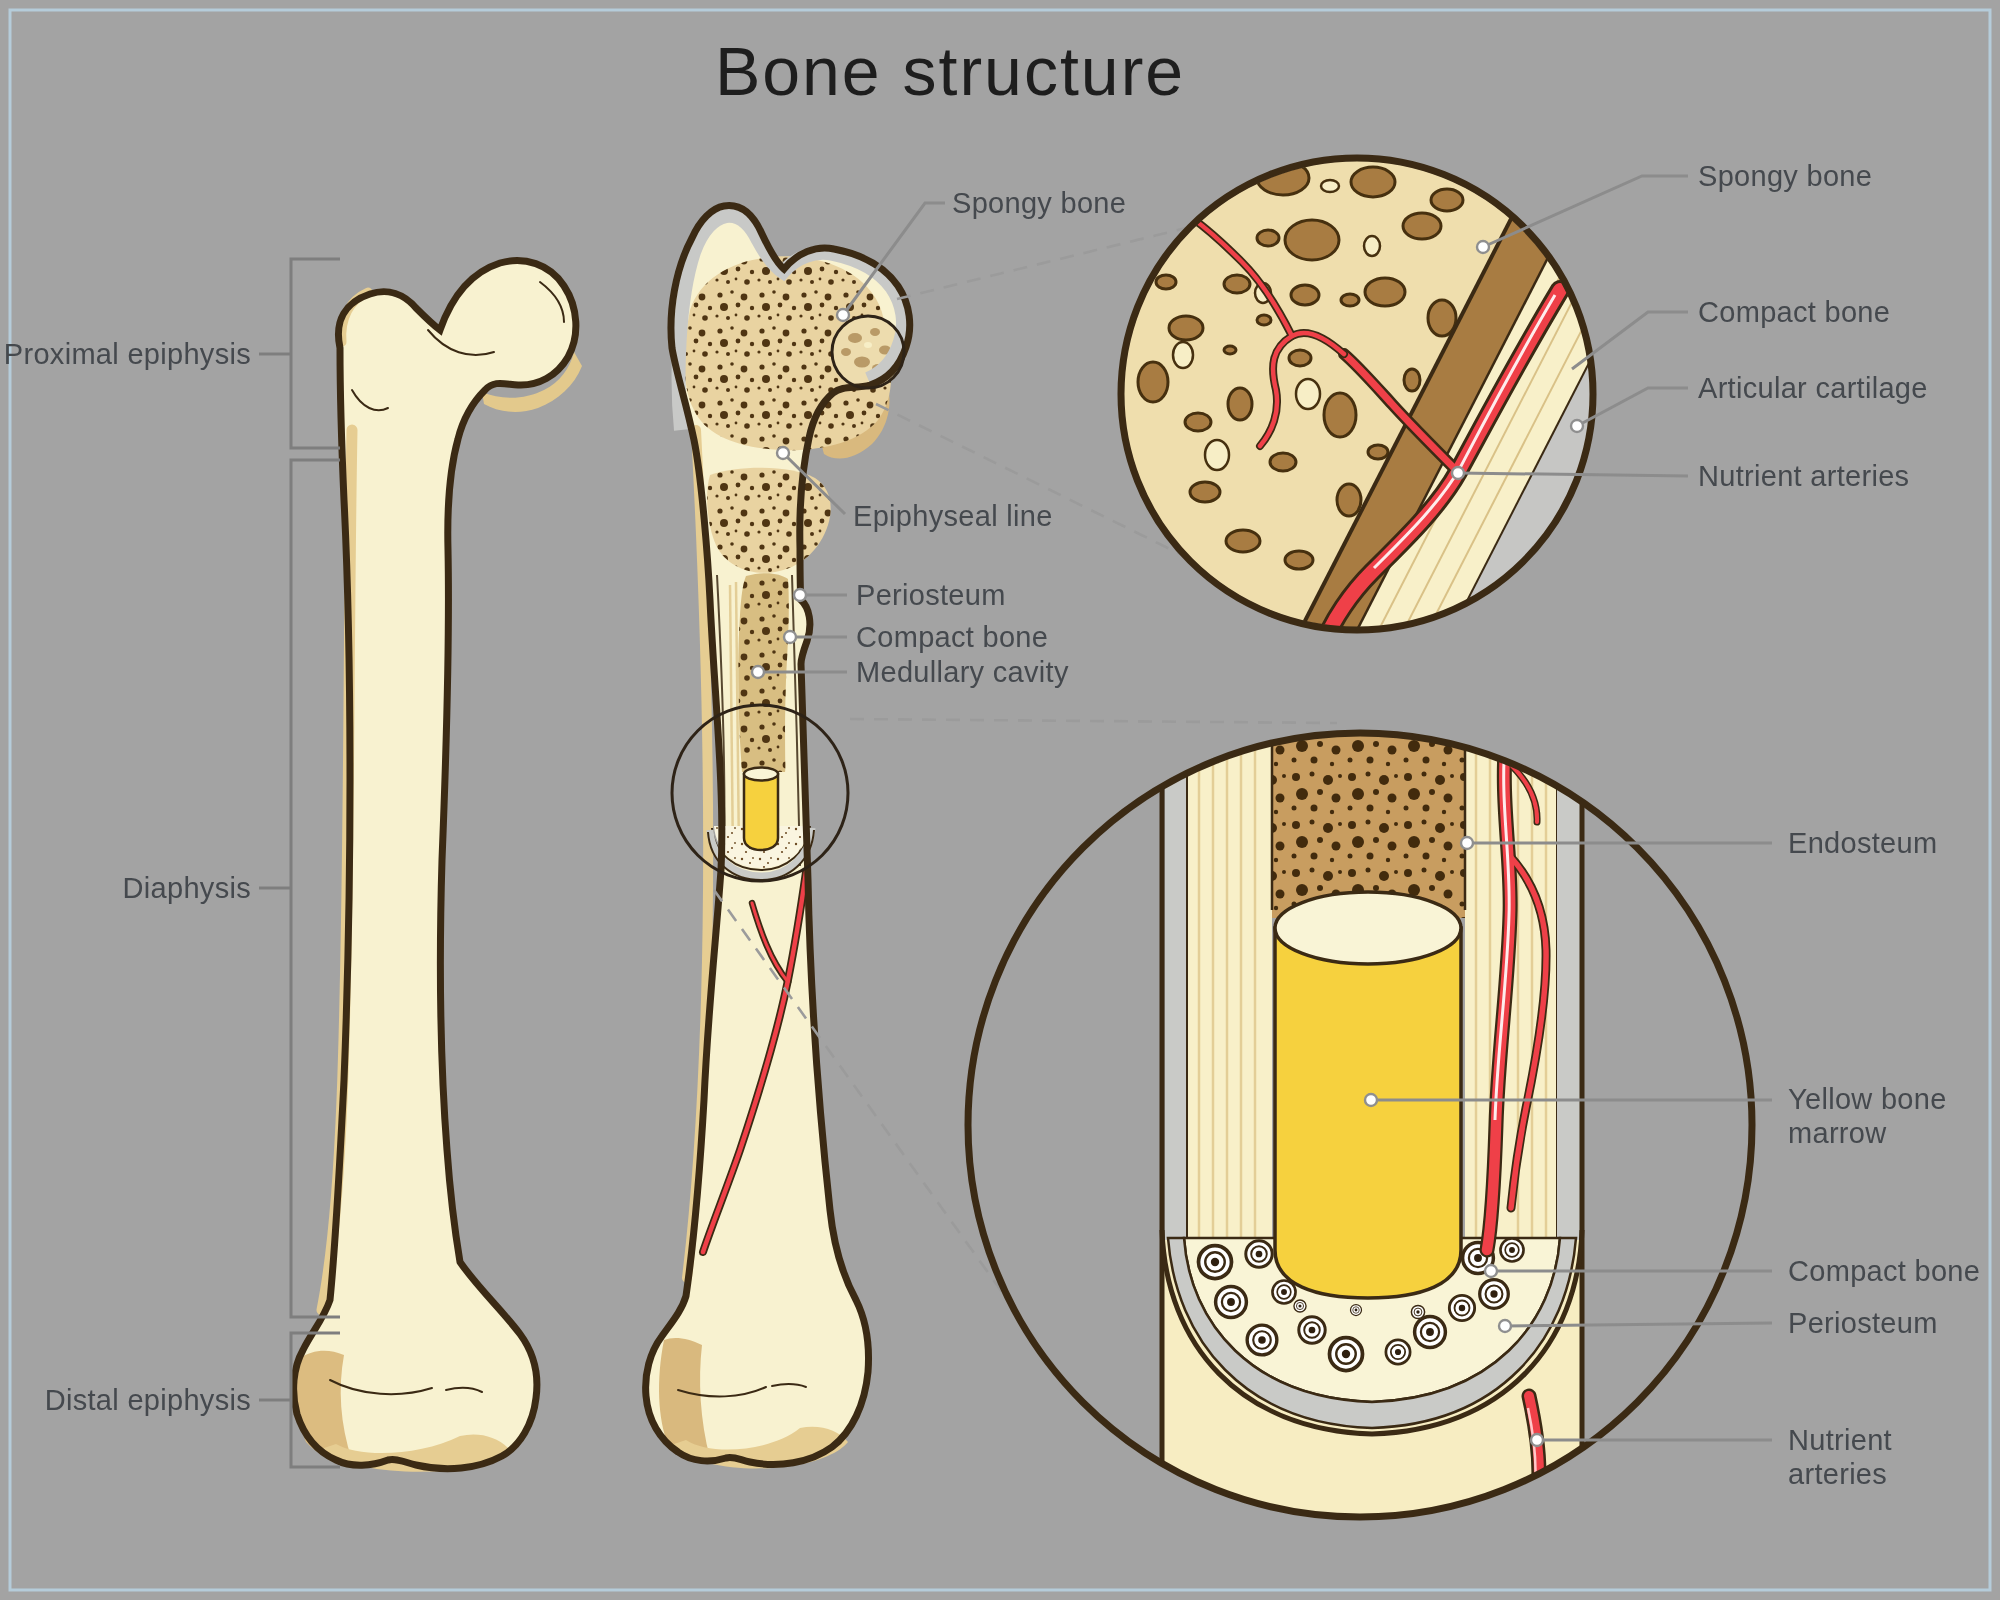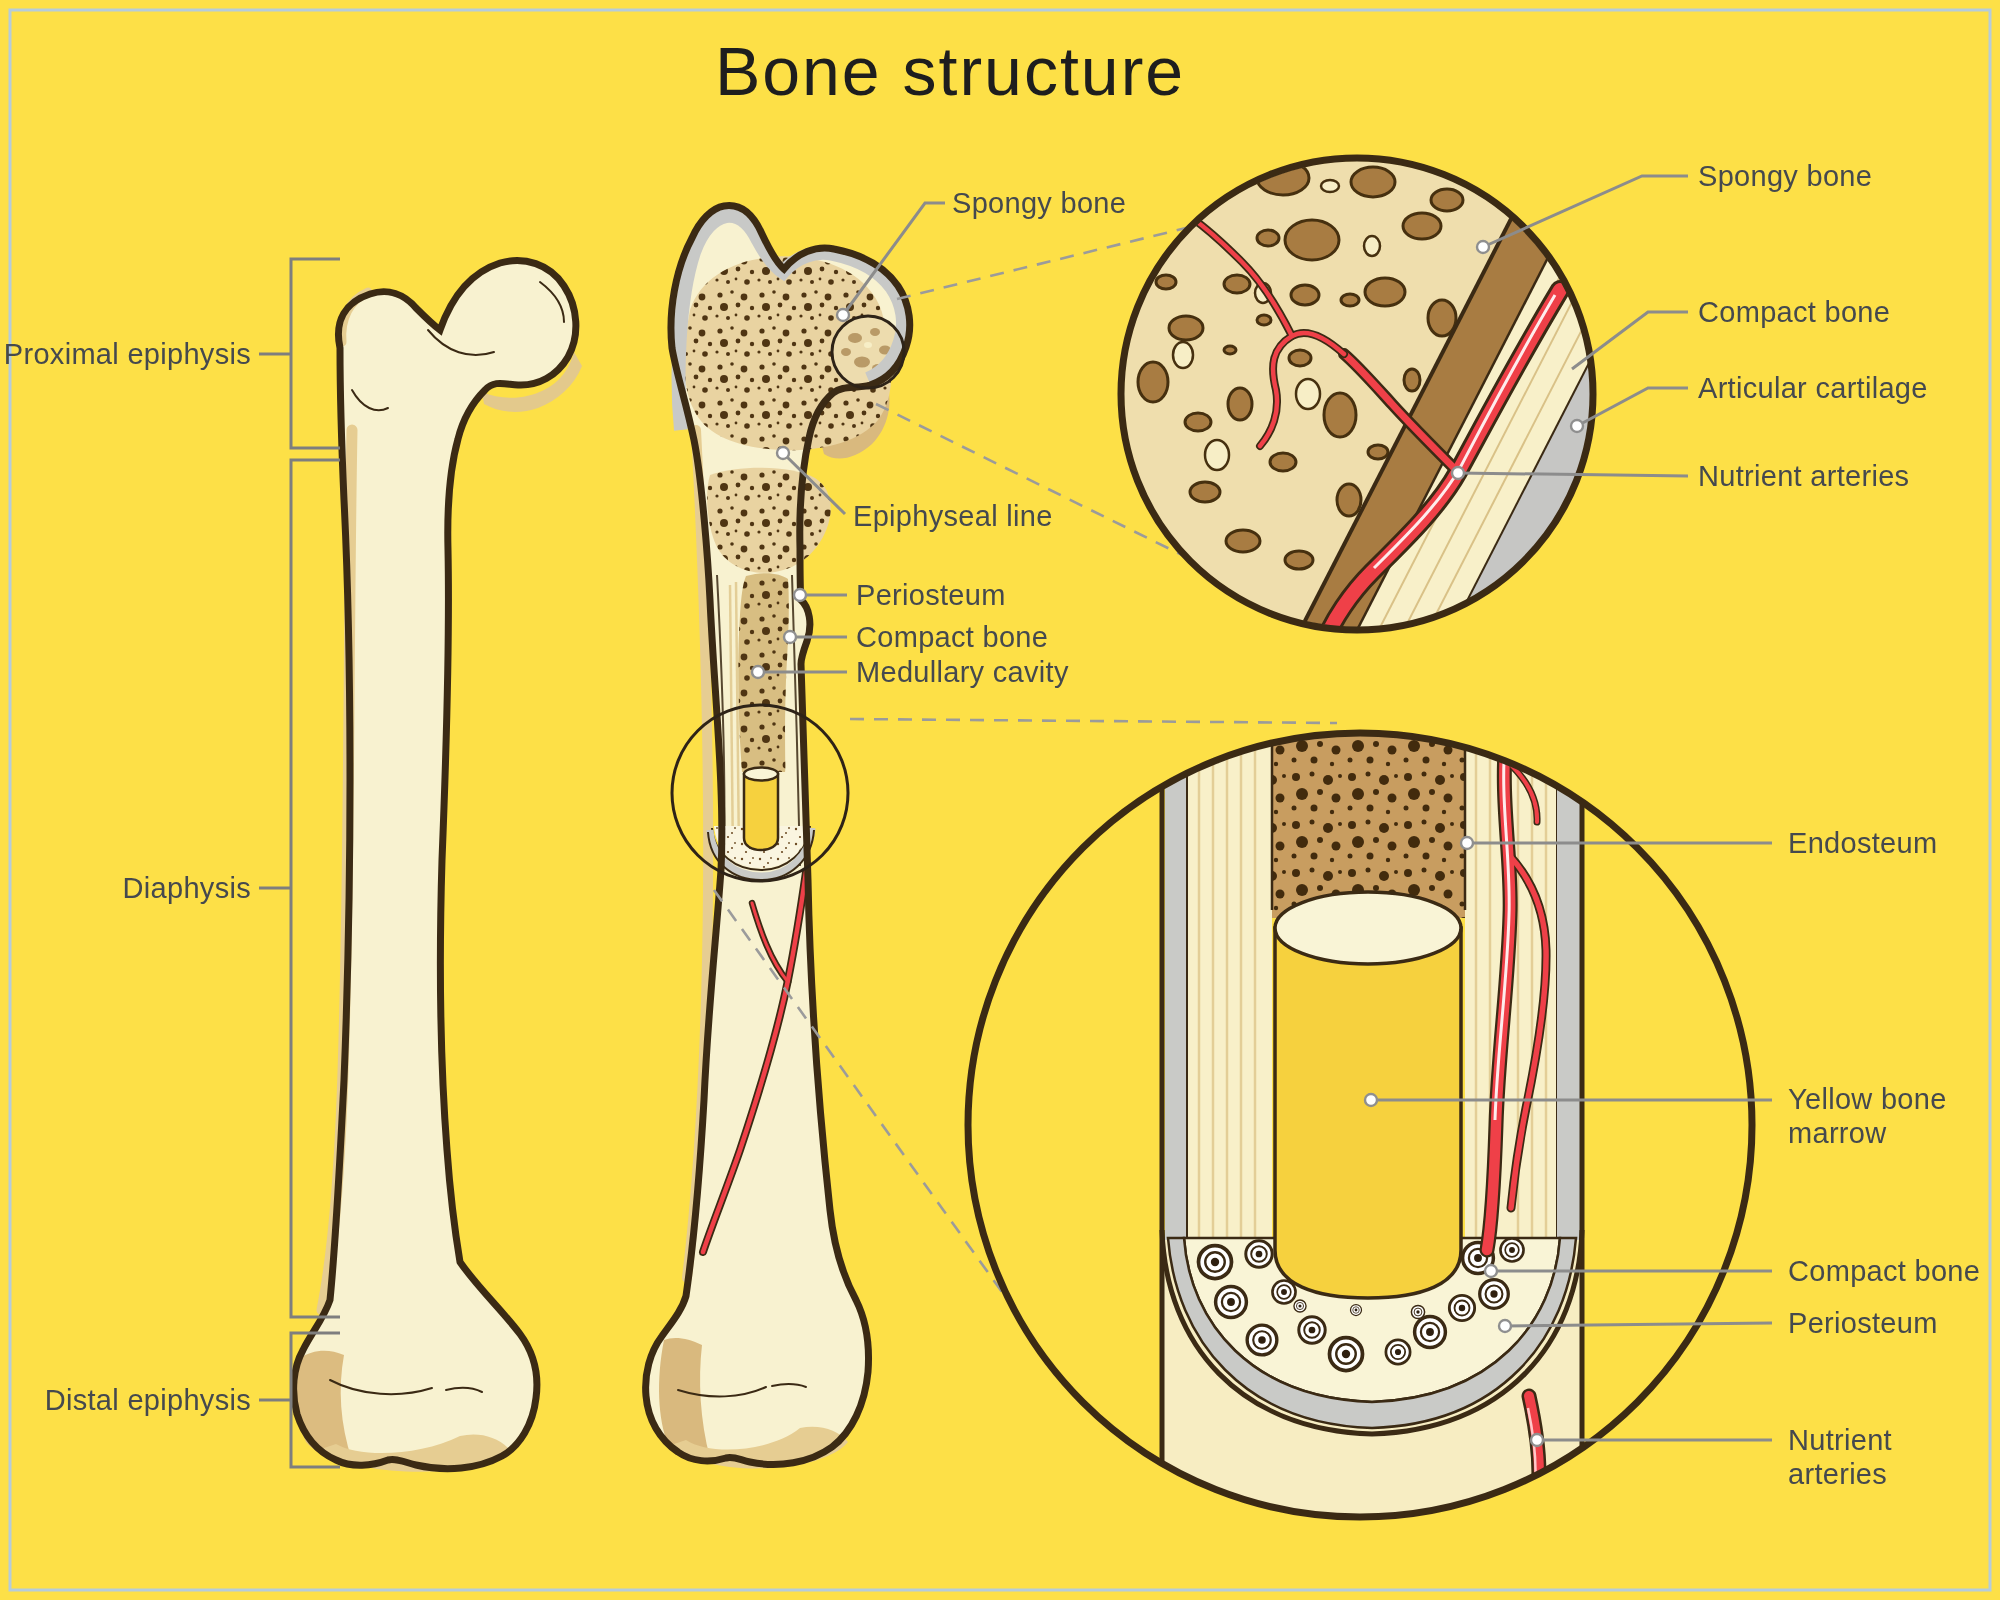--- a/index.html
+++ b/index.html
@@ -1,16 +1,16 @@
 <!DOCTYPE html>
 <html><head>
 <meta charset="utf-8">
 <style>
   html,body{margin:0;padding:0;background:#fff;}
-  .stage{position:relative;width:2000px;height:1600px;background:#fde047;overflow:hidden;}
+  .stage{position:relative;width:2000px;height:1600px;background:#a3a3a3;overflow:hidden;}
   svg{display:block;}
   .title-txt{font-family:"Liberation Sans",sans-serif;font-size:68px;font-weight:300;fill:#1e1e1e;letter-spacing:2px;}
   .lbl{font-family:"Liberation Sans",sans-serif;font-size:29px;fill:#45494e;letter-spacing:.3px;}
   .leader{stroke:#8c8c8c;stroke-width:3;fill:none;}
   .dashline{stroke:#9b9b9b;stroke-width:2.6;fill:none;stroke-dasharray:14 10;}
   .bracket{stroke:#7e7e7e;stroke-width:3;fill:none;}
   .dot{fill:#ffffff;stroke:#8f8f8f;stroke-width:2.4;}
   .crack{fill:none;stroke:#3b2a14;stroke-width:2;stroke-linecap:round;}
   .striate{stroke:#e3ce97;stroke-width:2.5;}
   .innerline{stroke:#3b2a14;stroke-width:2;fill:none;opacity:.85;}

